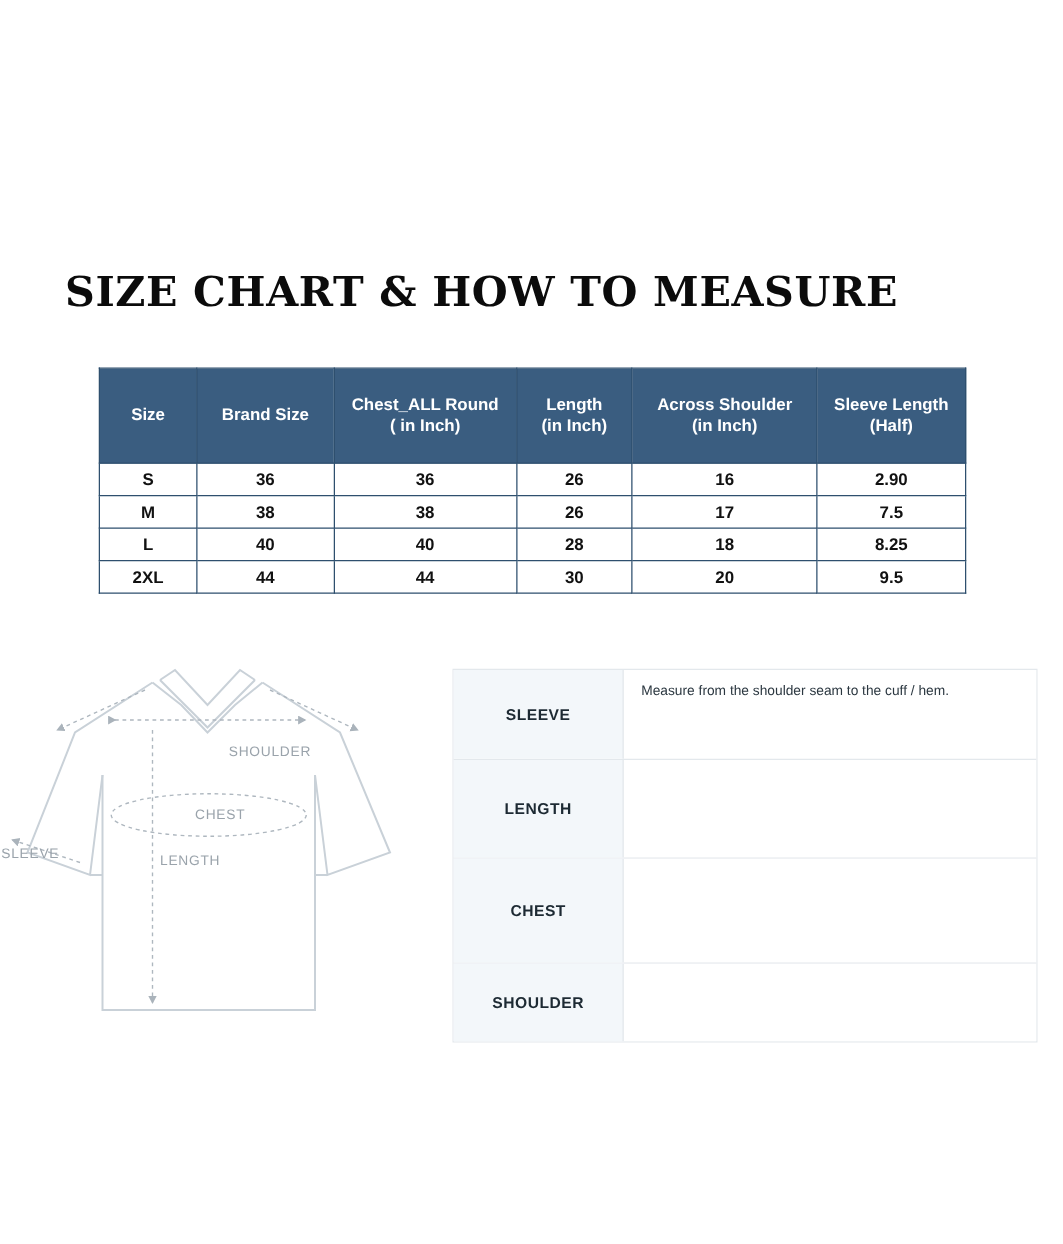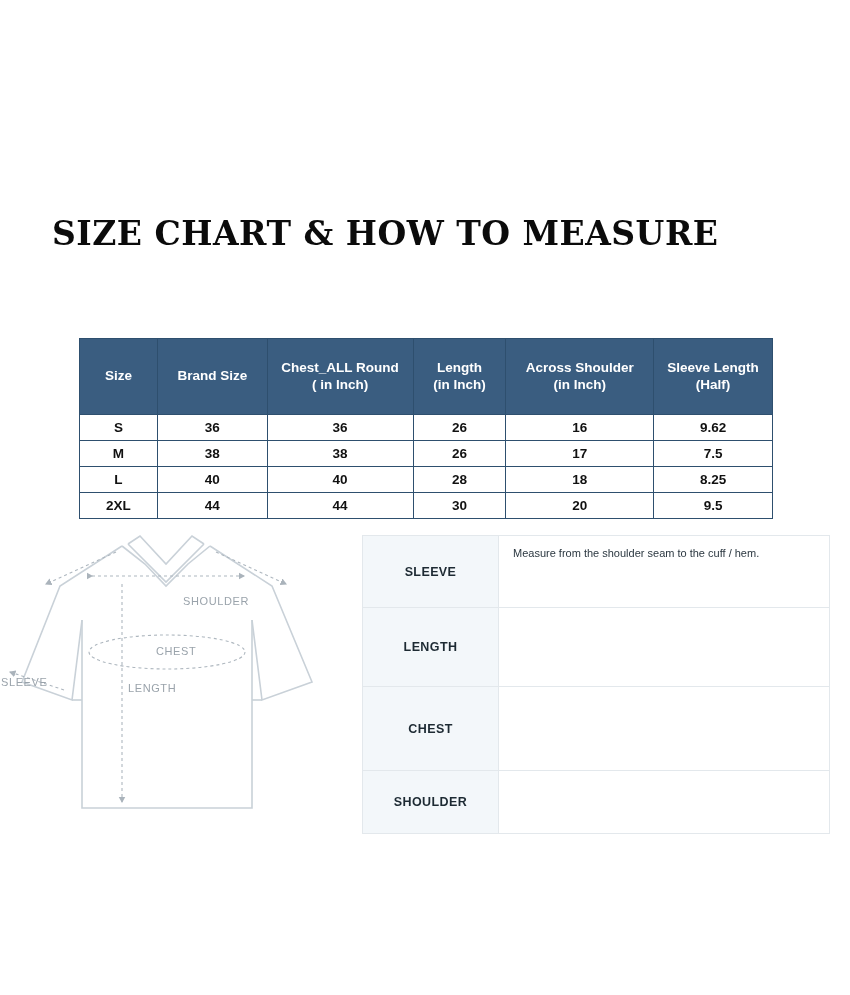--- a/index.html
+++ b/index.html
@@ -32,21 +32,20 @@
     color: #0b0b0b;
     white-space: nowrap;
   }
 
   
   .size-table-wrap {
     position: absolute;
     left: 79px;
     top: 278px;
     width: 694px;
-    margin-top: 44px;
   }
   table.size-table {
     border-collapse: collapse;
     width: 694px;
     font-size: 13.5px;
     color: #111;
   }
   table.size-table th,
   table.size-table td {
     border: 1px solid #2e4f6e;
@@ -173,21 +172,21 @@
           </th>
         </tr>
       </thead>
       <tbody>
         <tr>
           <td>S</td>
           <td>36</td>
           <td>36</td>
           <td>26</td>
           <td>16</td>
-          <td>9.62</td>
+          <td>2.90</td>
         </tr>
         <tr>
           <td>M</td>
           <td>38</td>
           <td>38</td>
           <td>26</td>
           <td>17</td>
           <td>7.5</td>
         </tr>
         <tr>

